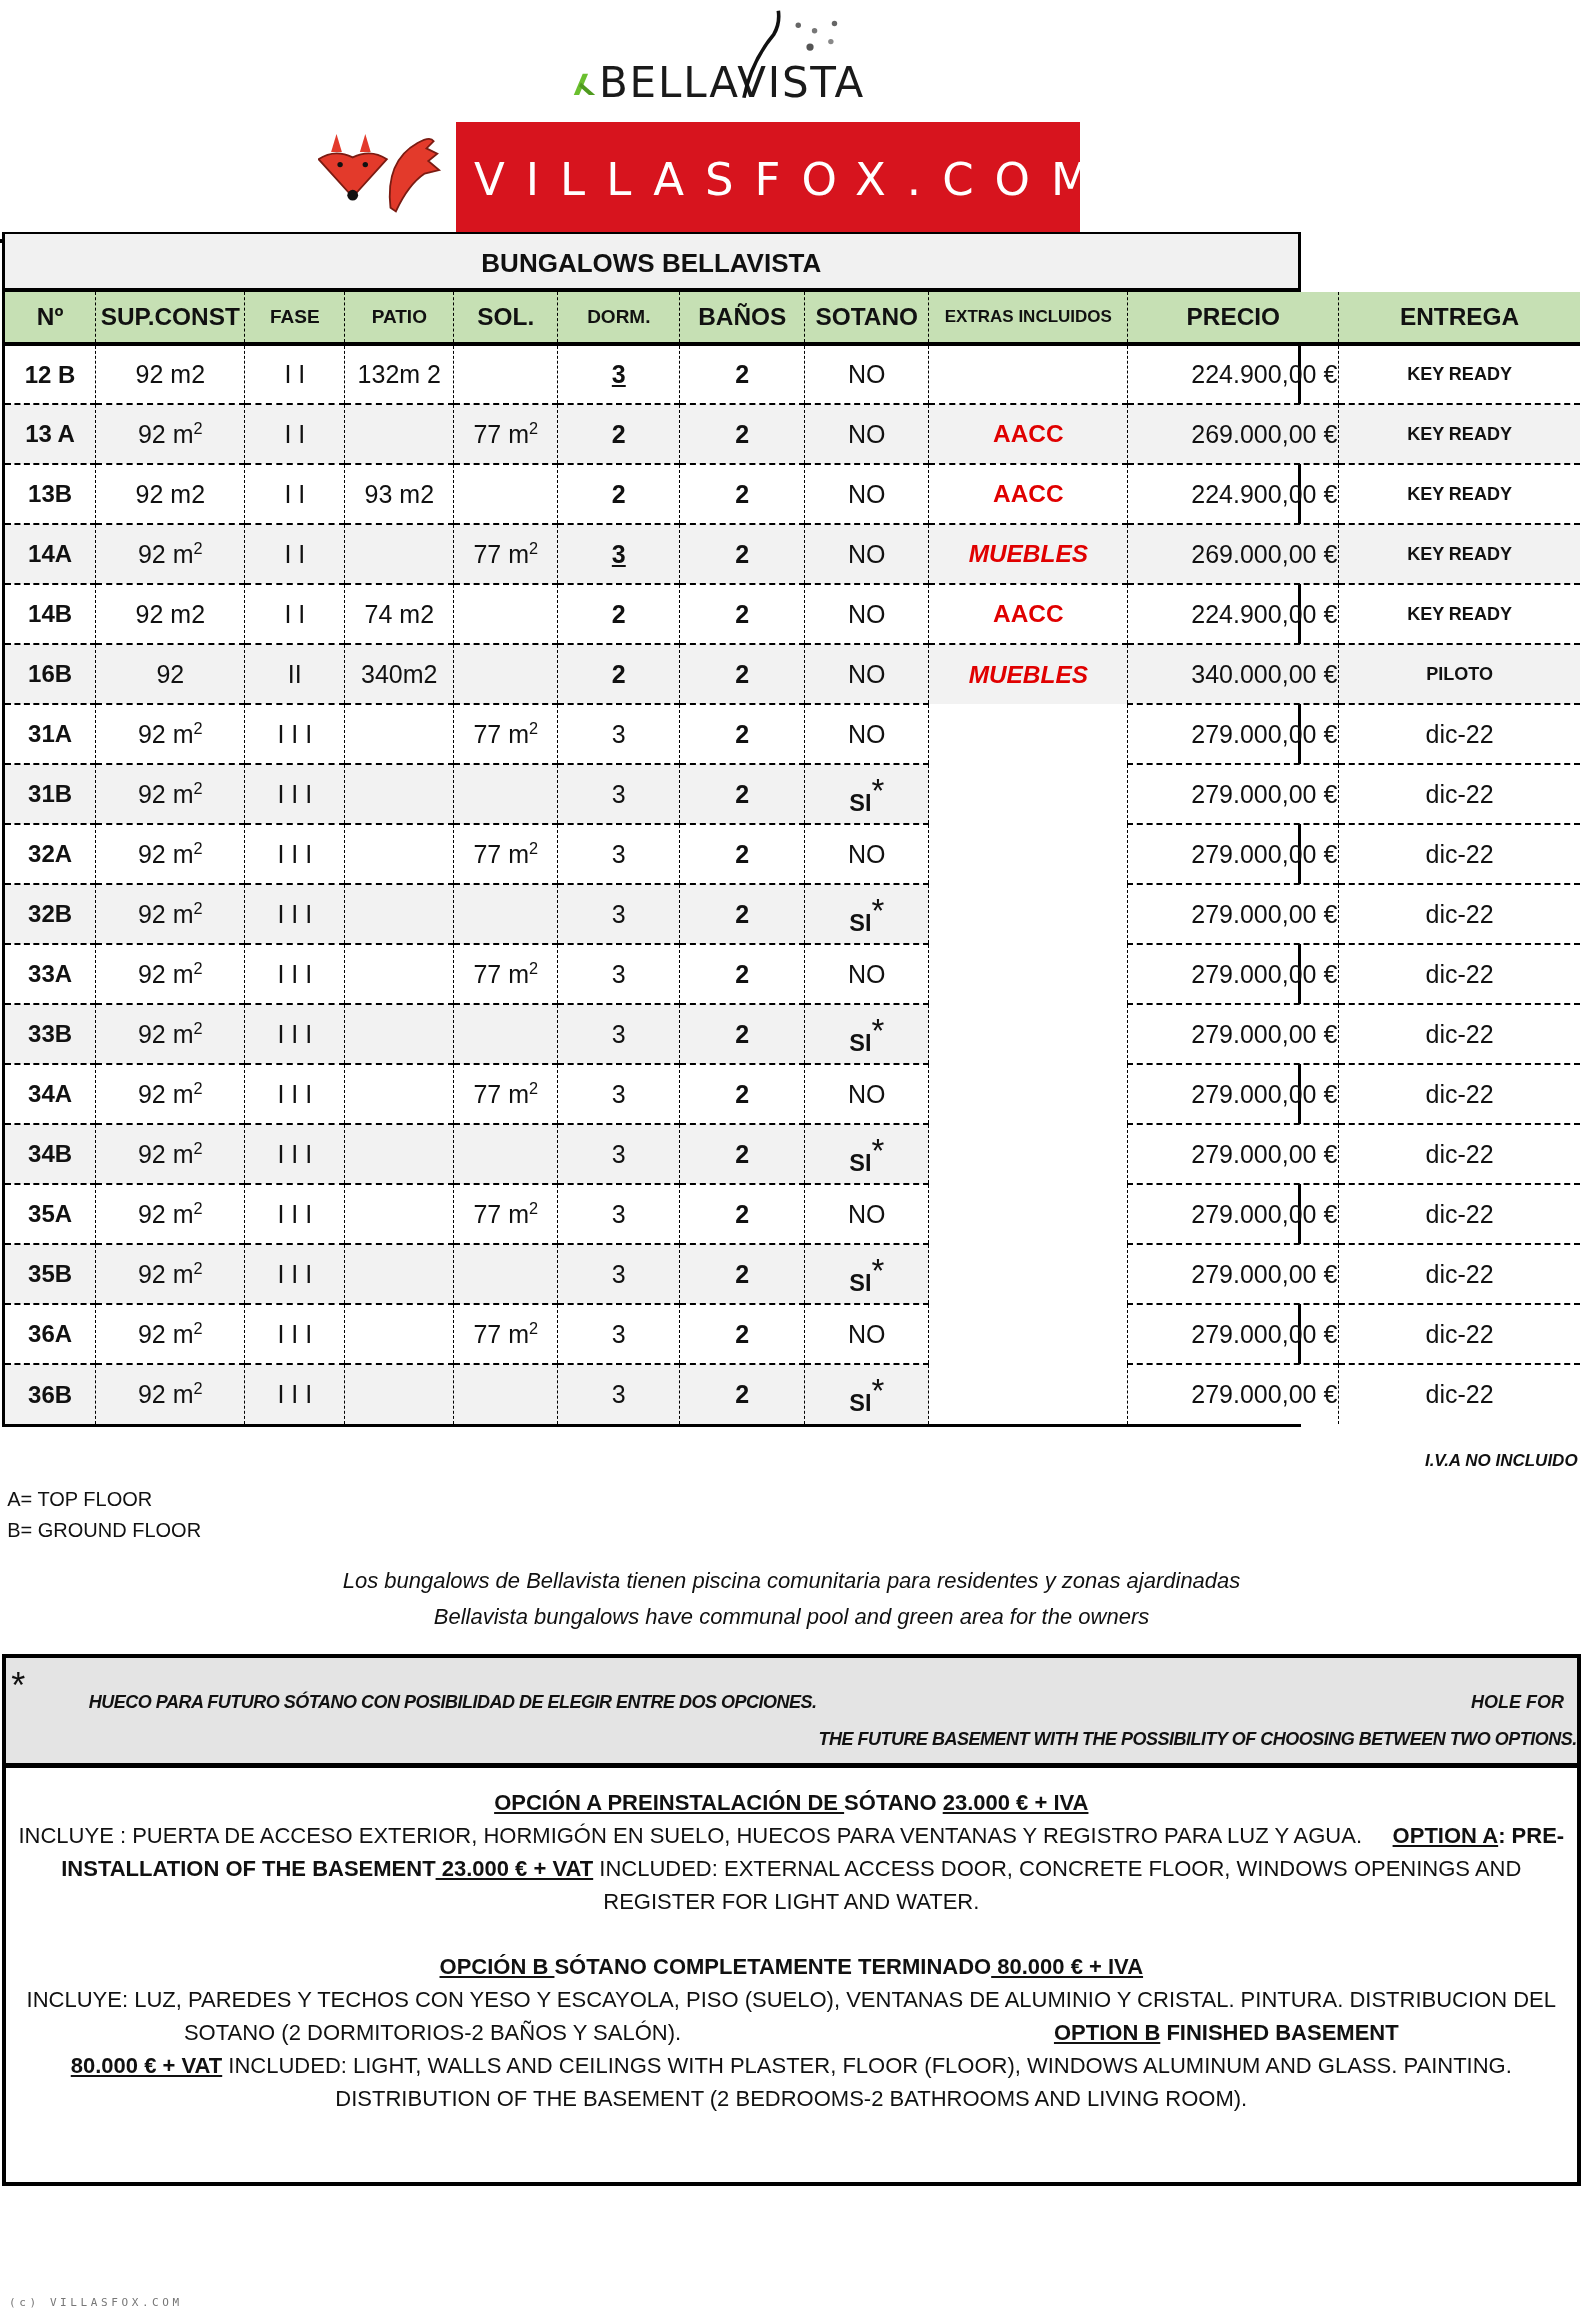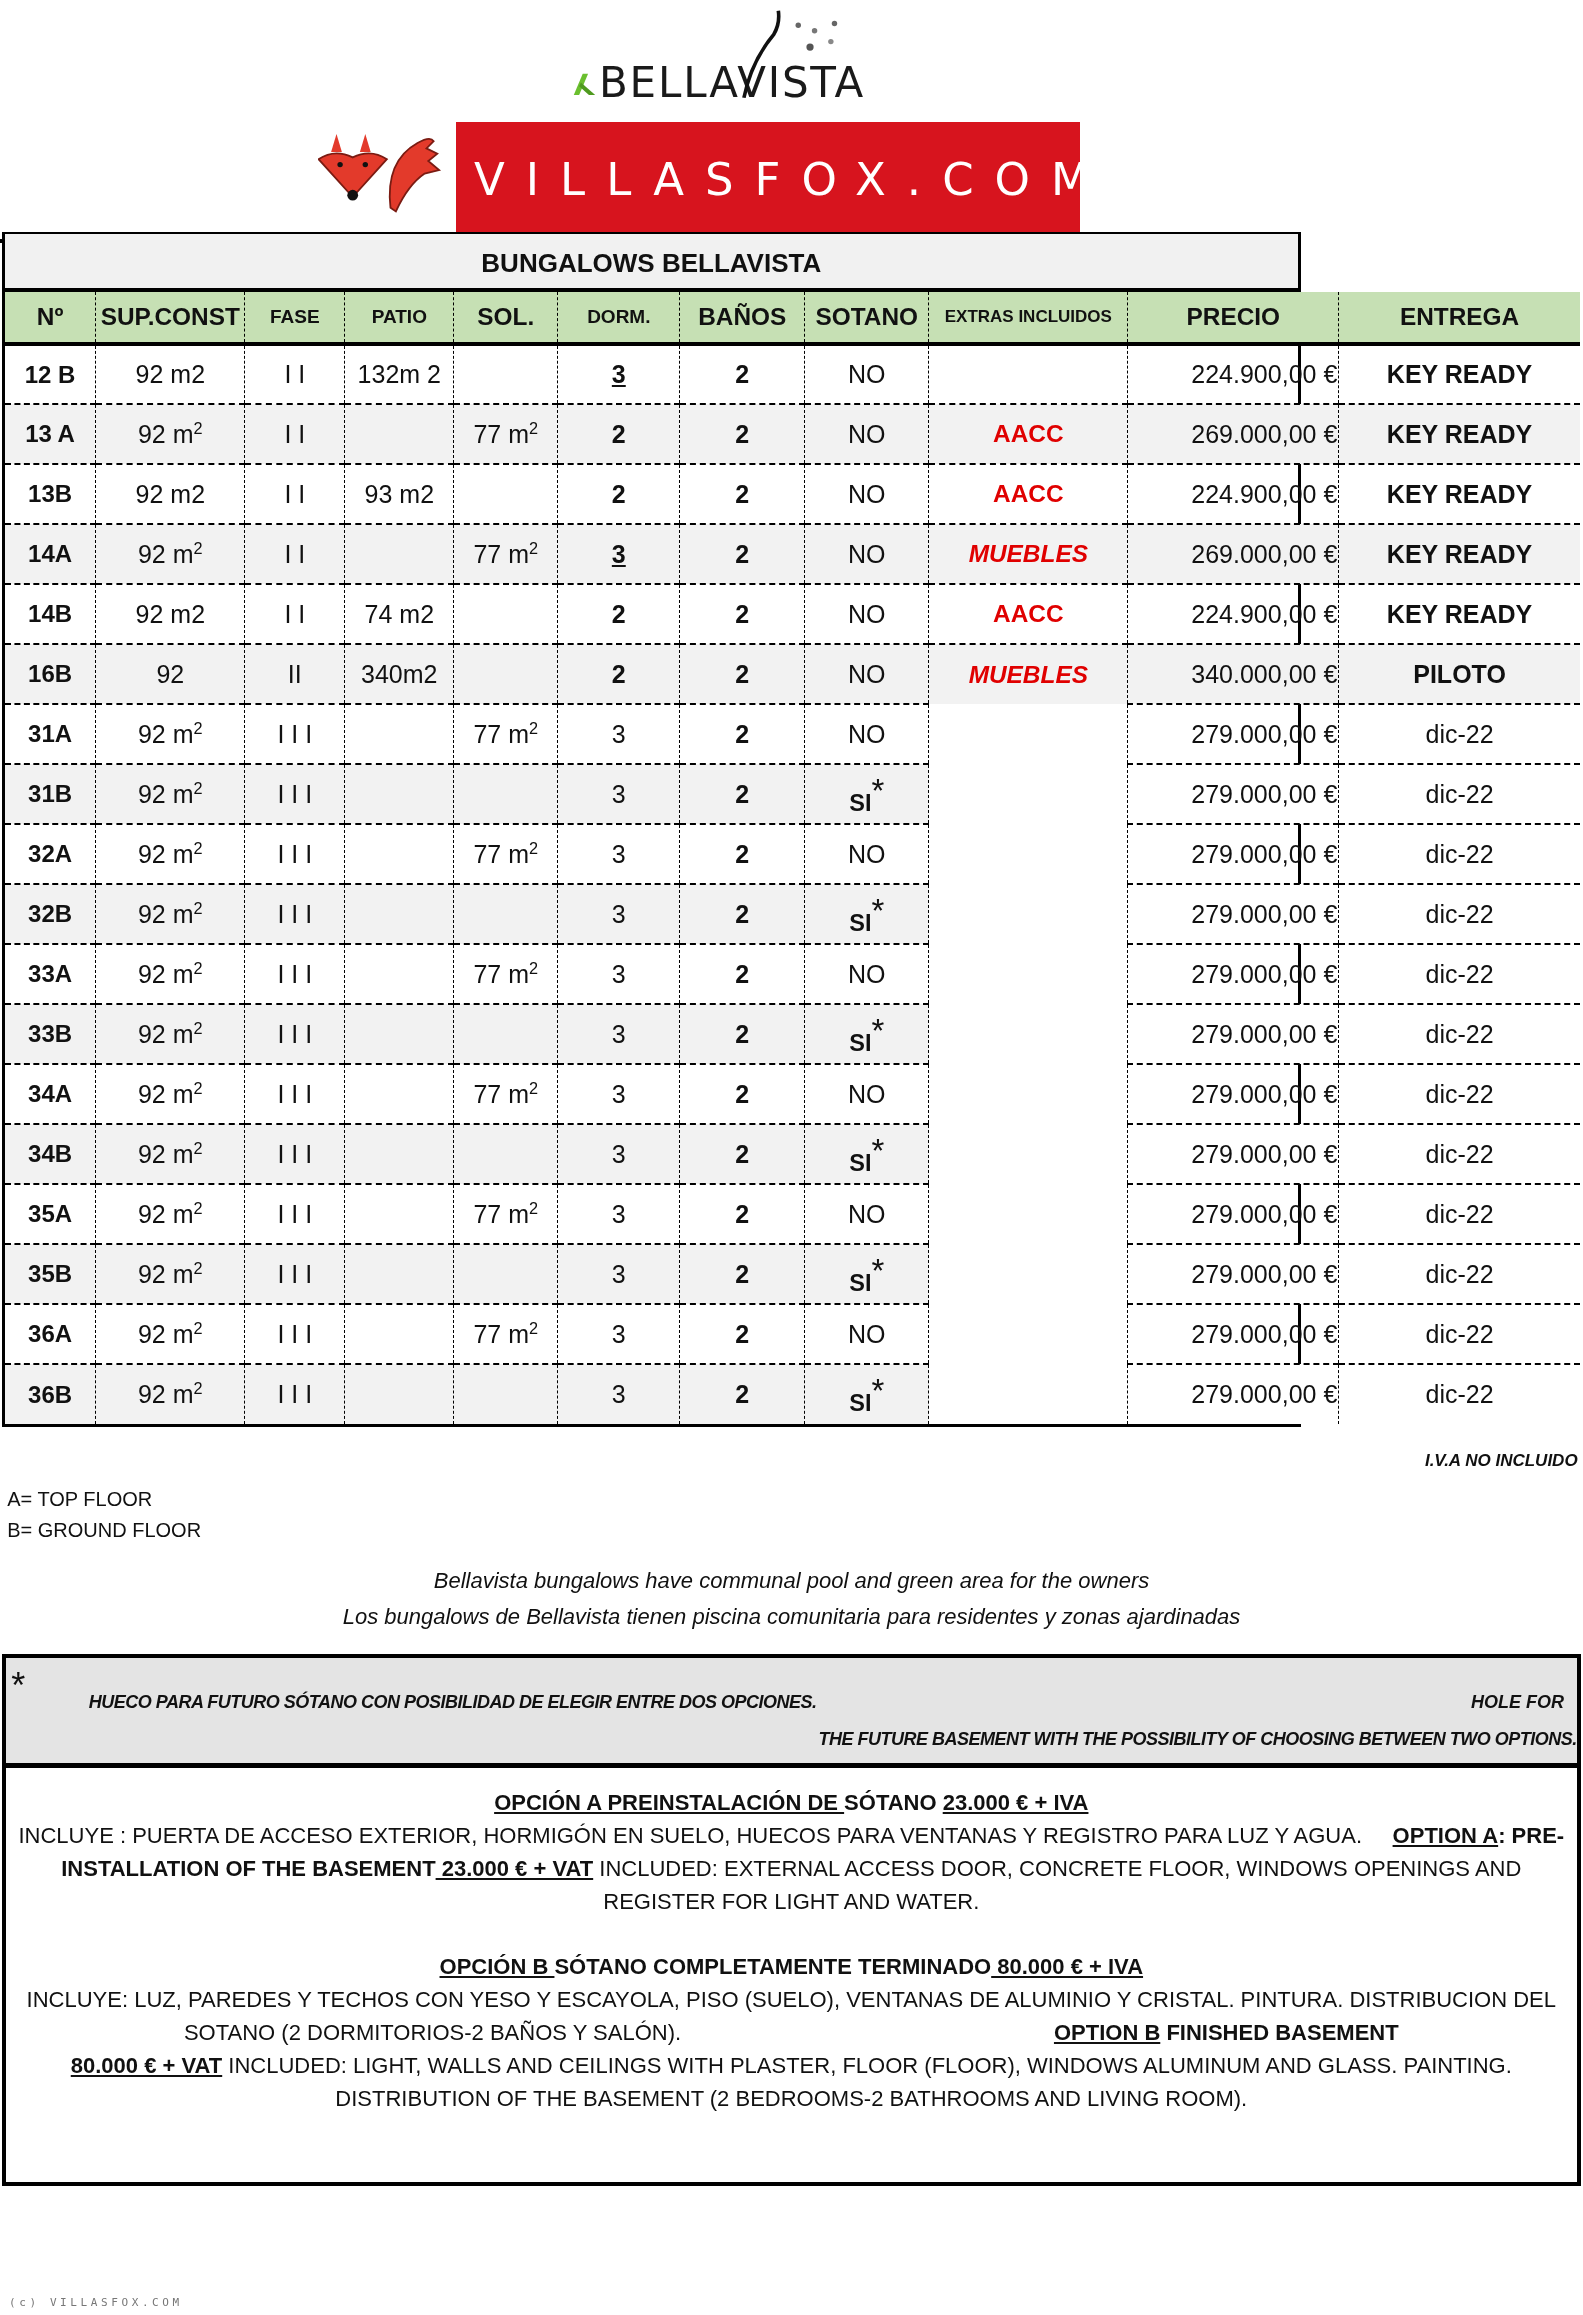--- a/index.html
+++ b/index.html
@@ -28,21 +28,21 @@
   td { height: 60px; font-size: 25px; text-align: center; border-left: 1.8px dashed #000; border-top: 2.7px dashed #000; white-space: nowrap; }
   tr.r0 td { border-top: none; }
   tr.alt td { background: #f2f2f2; }
   tr.alt td.nogray { background: #fff; }
   td.id { font-weight: bold; font-size: 24px; }
   td.b { font-weight: bold; }
   td.u { font-weight: bold; text-decoration: underline; }
   td.red { color: #e00000; font-weight: bold; font-size: 24.4px; }
   td.red.it { font-style: italic; }
   td.price { text-align: right; padding-right: 1px; font-size: 25px; }
-  td.entrega-b { font-weight: bold; font-size: 25px; }
+  td.entrega-b { font-weight: bold; font-size: 18px; }
   td.merged { border-top: none !important; background: #fff !important; }
   sup { font-size: 16.3px; }
   .si { font-weight: bold; font-size: 23.5px; }
   .star { font-size: 33px; font-weight: normal; vertical-align: 9px; }
 
   .iva { position: absolute; right: 5.4px; top: 1451px; font-size: 17px; font-weight: bold; font-style: italic; }
 
   
   .legend { position: absolute; left: 7.2px; top: 1484px; font-size: 20px; line-height: 31px; }
   .pool { position: absolute; left: 0; width: 1583px; top: 1563px; text-align: center; font-size: 22px; font-style: italic; line-height: 36px; }
@@ -364,22 +364,22 @@
       </tbody>
   </table>
 </div>
 <div class="iva">I.V.A NO INCLUIDO</div>
 
 <div class="legend">
   <div>A= TOP FLOOR</div>
   <div>B= GROUND FLOOR</div>
 </div>
 <div class="pool">
+  <div>Los bungalows de Bellavista tienen piscina comunitaria para residentes y zonas ajardinadas</div>
   <div>Bellavista bungalows have communal pool and green area for the owners</div>
-  <div>Los bungalows de Bellavista tienen piscina comunitaria para residentes y zonas ajardinadas</div>
 </div>
 
 <div class="star-box">
   <span class="big-star">*</span>
   <span class="l1">HUECO PARA FUTURO SÓTANO CON POSIBILIDAD DE ELEGIR ENTRE DOS OPCIONES.</span>
   <span class="hole">HOLE FOR</span>
   <div class="l2">THE FUTURE BASEMENT WITH THE POSSIBILITY OF CHOOSING BETWEEN TWO OPTIONS.</div>
 </div>
 
 <div class="opt-box">

